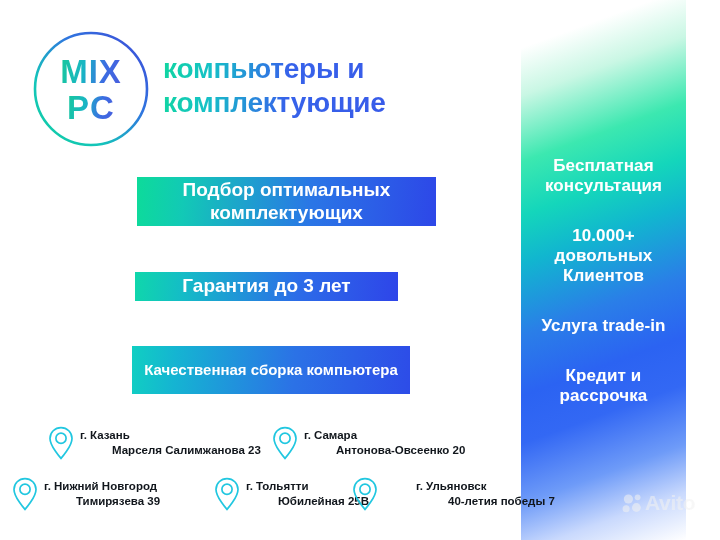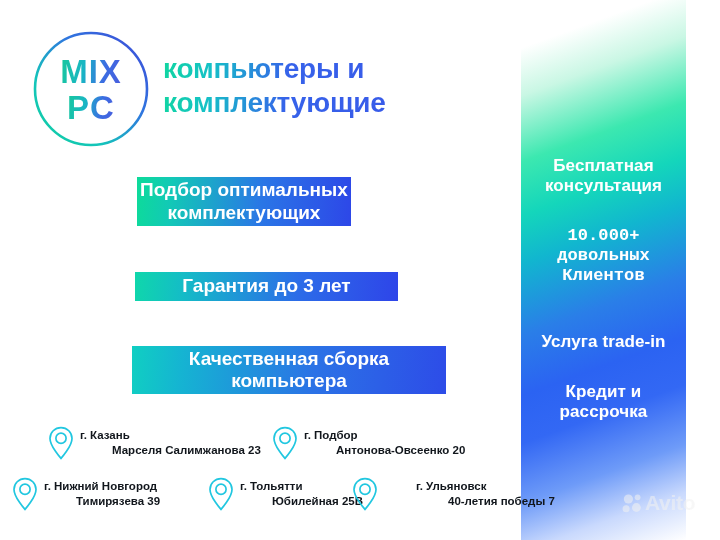--- a/index.html
+++ b/index.html
@@ -60,21 +60,21 @@
     color: #ffffff;
     text-align: center;
     font-weight: bold;
     font-size: 17px;
     line-height: 1.18;
     letter-spacing: 0.1px;
     margin-bottom: 26px;
     text-shadow: 0 0 1px rgba(255,255,255,0.18);
   }
   .perk.perk-1 { margin-bottom: 30px; }
-  .perk.perk-2 { margin-bottom: 46px; font-family: Liberation Mono, monospace; }
+  .perk.perk-2 { margin-bottom: 30px; }
   .perk.perk-3 { margin-bottom: 30px; }
   .perk.perk-4 { margin-bottom: 0px; }
 
   
   .logo-wrap {
     position: absolute;
     left: 32px;
     top: 30px;
     width: 118px;
     height: 118px;
@@ -137,39 +137,39 @@
     display: flex;
     align-items: center;
     justify-content: center;
     box-sizing: border-box;
     line-height: 1.16;
     letter-spacing: 0px;
   }
   .banner-1 {
     left: 137px;
     top: 177px;
-    width: 214px;
+    width: 299px;
     height: 49px;
     font-size: 19px;
     background: linear-gradient(95deg, #0ddb9a 0%, #12c9b6 16%, #2a76e6 58%, #2d47e8 100%);
   }
   .banner-2 {
     left: 135px;
     top: 272px;
     width: 263px;
     height: 29px;
     font-size: 19px;
     background: linear-gradient(95deg, #0fd7ab 0%, #14bdc6 18%, #2c6ce8 62%, #2e45e9 100%);
   }
   .banner-3 {
     left: 132px;
     top: 346px;
-    width: 314px;
+    width: 278px;
     height: 48px;
-    font-size: 19px;
+    font-size: 15px;
     background: linear-gradient(95deg, #10cfc2 0%, #15b4d2 16%, #2b72e6 58%, #2d4ce8 100%);
   }
 
   
   .locations {
     position: absolute;
     left: 0px;
     top: 424px;
     width: 520px;
     height: 110px;
@@ -191,21 +191,21 @@
     color: #11161c;
     line-height: 1.32;
     white-space: nowrap;
   }
   .loc-city { display: block; }
   .loc-addr { display: block; padding-left: 32px; }
 
   .loc-kazan       { left: 48px;  top: 2px; }
   .loc-samara      { left: 272px; top: 2px; }
   .loc-nn          { left: 12px;  top: 53px; }
-  .loc-tolyatti    { left: 208px; top: 53px; }
+  .loc-tolyatti    { left: 214px; top: 53px; }
   .loc-ulyanovsk   { left: 352px; top: 53px; gap: 32px; }
 
   
   .avito-mark {
     position: absolute;
     left: 622px;
     top: 492px;
     display: flex;
     align-items: flex-end;
     opacity: 0.55;
@@ -269,21 +269,21 @@
         <span class="loc-addr">Марселя Салимжанова 23</span>
       </div>
     </div>
 
     <div class="loc loc-samara">
       <svg class="loc-pin" viewBox="0 0 26 34">
         <path d="M13 1.6 C6.9 1.6 2 6.4 2 12.4 C2 20.2 13 32.4 13 32.4 C13 32.4 24 20.2 24 12.4 C24 6.4 19.1 1.6 13 1.6 Z" fill="none" stroke="#21c7e0" stroke-width="1.7"></path>
         <circle cx="13" cy="12.3" r="5.1" fill="none" stroke="#21c7e0" stroke-width="1.7"></circle>
       </svg>
       <div class="loc-txt">
-        <span class="loc-city">г. Подбор</span>
+        <span class="loc-city">г. Самара</span>
         <span class="loc-addr">Антонова-Овсеенко 20</span>
       </div>
     </div>
 
     <div class="loc loc-nn">
       <svg class="loc-pin" viewBox="0 0 26 34">
         <path d="M13 1.6 C6.9 1.6 2 6.4 2 12.4 C2 20.2 13 32.4 13 32.4 C13 32.4 24 20.2 24 12.4 C24 6.4 19.1 1.6 13 1.6 Z" fill="none" stroke="#21c7e0" stroke-width="1.7"></path>
         <circle cx="13" cy="12.3" r="5.1" fill="none" stroke="#21c7e0" stroke-width="1.7"></circle>
       </svg>
       <div class="loc-txt">

